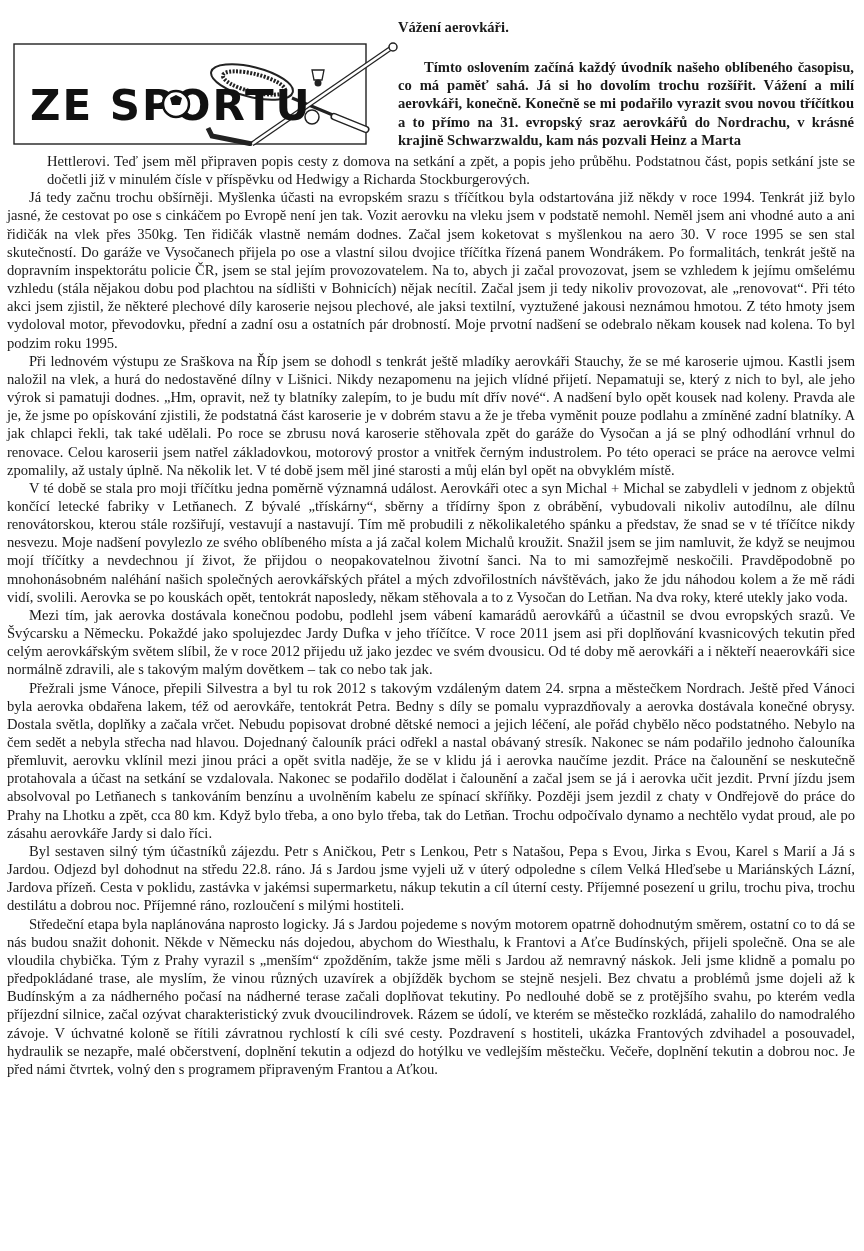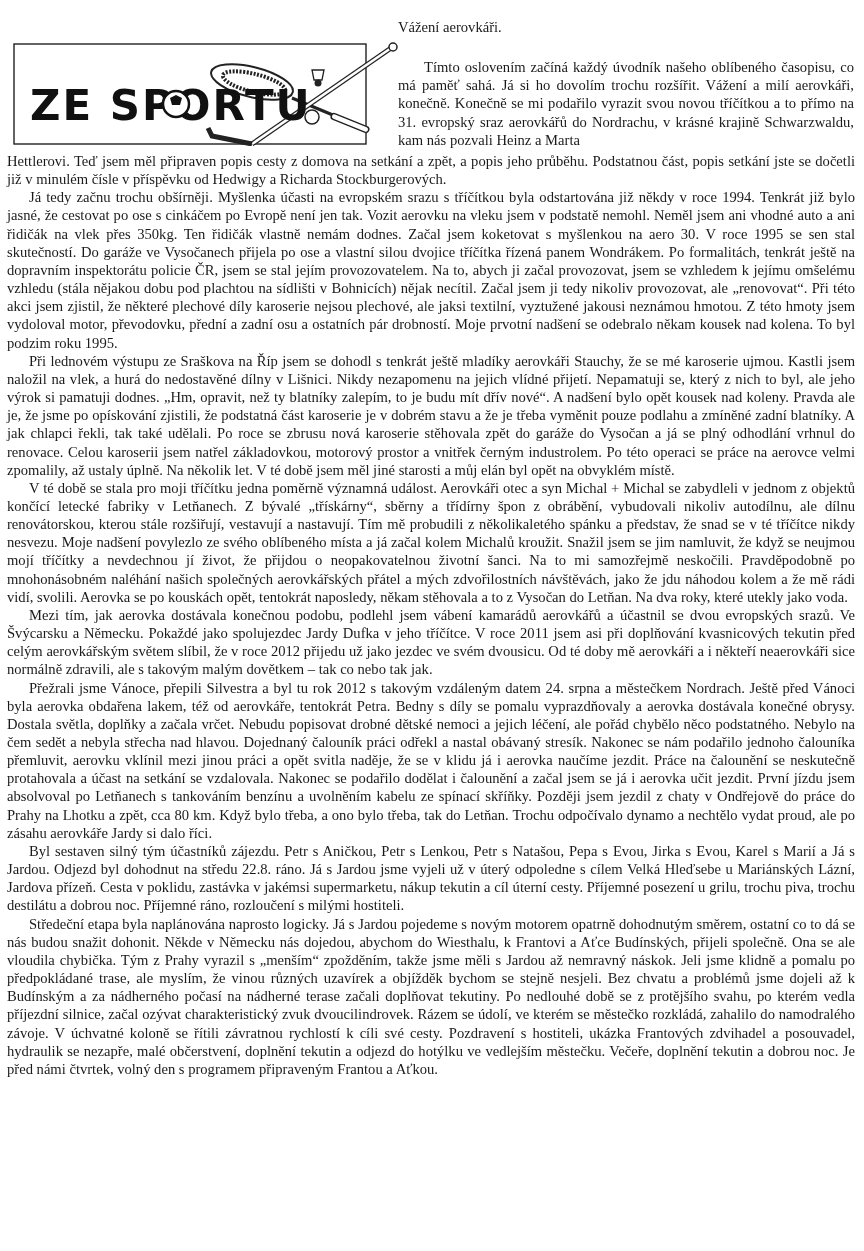--- a/index.html
+++ b/index.html
@@ -11,28 +11,28 @@
   .page { position: absolute; left: 0; top: 0; width: 864px; }
   .logo {
     position: absolute; left: 12px; top: 40px; width: 386px; height: 106px;
   }
   .logo svg { width: 100%; height: 100%; display: block; }
   .intro {
     position: absolute; left: 398px; top: 18px; width: 456px;
     font-size: 14.6px; line-height: 18.2px; text-align: justify;
   }
   .greeting { margin: 0 0 0 26px; height: 18px; }
-  .intro p { margin: 0; }
+  .intro p { margin: 0; font-weight: bold; }
   .first-lines { margin-top: 22px !important; text-indent: 26px; }
   .body-text {
     position: absolute; left: 7px; top: 152px; width: 848px;
     font-size: 14.6px; line-height: 18.15px; text-align: justify;
   }
   .body-text p { margin: 0; text-indent: 22px; }
-  .body-text p.cont { text-indent: 0; }
+  .body-text p.cont { text-indent: 0; margin-left: 40px; }
 </style>
 </head>
 <body>
 
 <div class="page">
 
   <div class="logo">
     <svg viewBox="0 0 386 106" xmlns="http://www.w3.org/2000/svg">
 
       <rect x="2" y="4" width="352" height="100" fill="none" stroke="#222" stroke-width="1.4"></rect>

